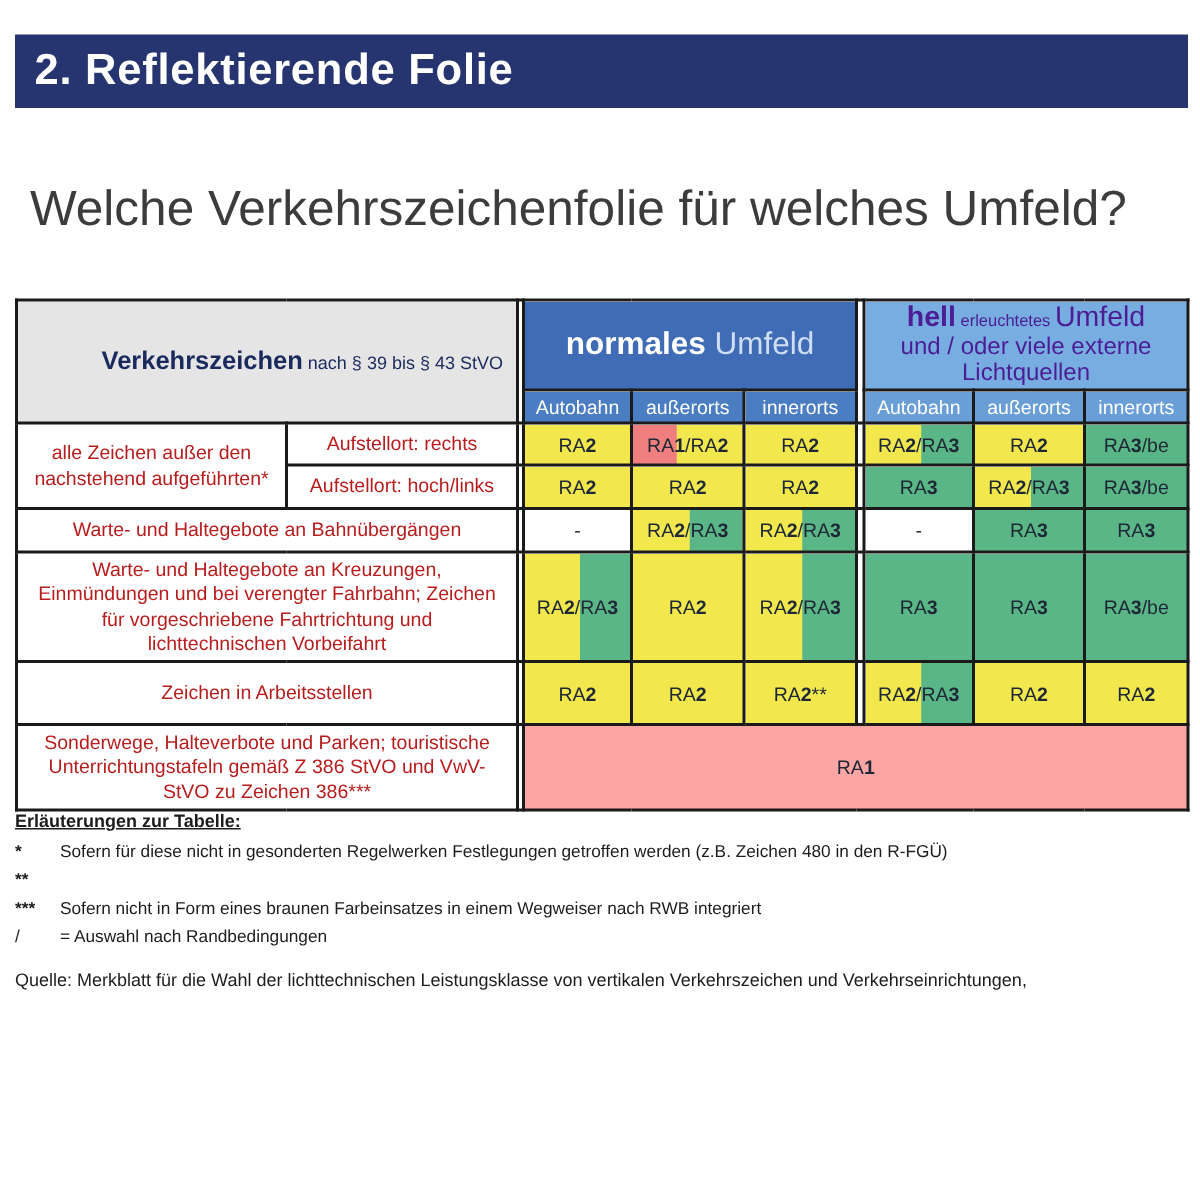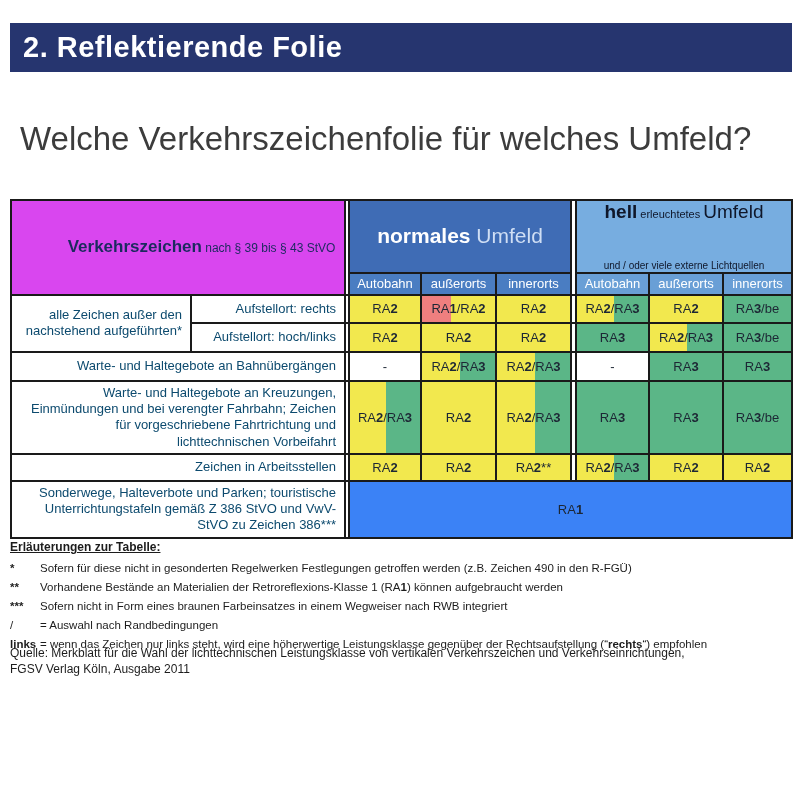--- a/index.html
+++ b/index.html
@@ -9,47 +9,47 @@
   .titlebar{position:absolute;left:10px;top:23px;width:782px;height:49px;
             background:#26356f;color:#ffffff;display:flex;align-items:center;}
   .titlebar span{font-size:29px;font-weight:bold;padding-left:13px;letter-spacing:.5px;}
 
   .question{position:absolute;left:20px;top:120px;font-size:33px;color:#3c3c3c;}
 
   table.folie{position:absolute;left:10px;top:199px;border-collapse:collapse;table-layout:fixed;
               width:781px;}
   table.folie td{border:2px solid #1a1a1a;font-size:13px;overflow:hidden;}
 
-  td.vz{background:#d946ef;color:#1b2a5e;text-align:center;vertical-align:middle;padding-left:48px;}
+  td.vz{background:#e5e5e5;color:#1b2a5e;text-align:center;vertical-align:middle;padding-left:48px;}
   .vz-title{font-weight:bold;font-size:17px;}
   .vz-sub{font-size:12px;}
 
   td.sep{background:#ffffff;padding:0;}
 
   td.g1{background:#3f6cb5;text-align:center;vertical-align:middle;}
   .g1-bold{color:#ffffff;font-weight:bold;font-size:21px;}
   .g1-rest{color:#cfdef4;font-size:21px;}
 
-  td.g2{background:#77ade0;text-align:center;vertical-align:middle;color:#0f172a;line-height:1.1;}
+  td.g2{background:#77ade0;text-align:center;vertical-align:middle;color:#4c1d95;line-height:1.1;}
   .g2-bold{font-weight:bold;font-size:19px;}
   .g2-small{font-size:11px;}
   .g2-rest{font-size:19px;}
-  .g2-line2{font-size:10px;display:block;margin-top:37px;}
+  .g2-line2{font-size:16px;display:block;}
 
   td.sh{background:#4a7dc2;color:#ffffff;text-align:center;font-size:13px;padding:2px 0;}
   td.sh2{background:#699fd6;color:#ffffff;text-align:center;font-size:13px;padding:2px 0;}
 
-  td.lbl{background:#ffffff;text-align:right;vertical-align:middle;padding:3px 8px;font-size:12.5px;
-         color:#0c4a6e;line-height:1.25;}
+  td.lbl{background:#ffffff;text-align:center;vertical-align:middle;padding:3px 8px;font-size:12.5px;
+         color:#b91c1c;line-height:1.25;}
   td.c{text-align:center;vertical-align:middle;color:#1d2735;}
   td.c b{font-weight:bold;}
   .y  {background:#f2e84e;}
   .g  {background:#5bb687;}
   .w  {background:#ffffff;}
-  .p  {background:#3b82f6;}
+  .p  {background:#fca5a5;}
   .yg {background:linear-gradient(to right,#f2e84e 0 52%,#5bb687 52% 100%);}
   .py {background:linear-gradient(to right,#ef7f7f 0 40%,#f2e84e 40% 100%);}
 
   .notes{position:absolute;left:10px;top:540px;width:780px;font-size:11.5px;color:#1c1c1c;}
   .notes-title{font-weight:bold;text-decoration:underline;font-size:12px;margin-bottom:7px;}
   .fn{display:flex;margin-bottom:4.5px;line-height:1.25;}
   .fn-marker{width:30px;flex:0 0 30px;font-weight:bold;}
   .fn-marker.normal{font-weight:normal;}
   .fn-text b{font-weight:bold;}
 
@@ -133,21 +133,21 @@
       <td class="lbl" colspan="2">Warte- und Haltegebote an Kreuzungen, Einmündungen und bei verengter Fahrbahn; Zeichen für vorgeschriebene Fahrtrichtung und lichttechnischen Vorbeifahrt</td>
       <td class="sep"></td>
       <td class="c yg">RA<b>2</b>/RA<b>3</b></td>
       <td class="c y">RA<b>2</b></td>
       <td class="c yg">RA<b>2</b>/RA<b>3</b></td>
       <td class="sep"></td>
       <td class="c g">RA<b>3</b></td>
       <td class="c g">RA<b>3</b></td>
       <td class="c g">RA<b>3</b>/be</td>
     </tr>
-    <tr style="height:27px">
+    <tr style="height:42px">
       <td class="lbl" colspan="2">Zeichen in Arbeitsstellen</td>
       <td class="sep"></td>
       <td class="c y">RA<b>2</b></td>
       <td class="c y">RA<b>2</b></td>
       <td class="c y">RA<b>2</b>**</td>
       <td class="sep"></td>
       <td class="c yg">RA<b>2</b>/RA<b>3</b></td>
       <td class="c y">RA<b>2</b></td>
       <td class="c y">RA<b>2</b></td>
     </tr>
@@ -156,38 +156,32 @@
       <td class="sep"></td>
       <td class="c p" colspan="7">RA<b>1</b></td>
     </tr>
   </tbody>
     </table>
 
   <div class="notes">
     <div class="notes-title">Erläuterungen zur Tabelle:</div>
     <div class="fn">
       <span class="fn-marker">*</span>
-      <span class="fn-text"><span>Sofern für diese nicht in gesonderten Regelwerken Festlegungen getroffen werden (z.B. Zeichen 490 in den R-FGÜ)</span></span>
+      <span class="fn-text"><span>Sofern für diese nicht in gesonderten Regelwerken Festlegungen getroffen werden (z.B. Zeichen 480 in den R-FGÜ)</span></span>
     </div>
     <div class="fn">
       <span class="fn-marker">**</span>
-      <span class="fn-text"><span>Vorhandene Bestände an Materialien der Retroreflexions-Klasse 1 (RA</span><b>1</b><span>) können aufgebraucht werden</span></span>
     </div>
     <div class="fn">
       <span class="fn-marker">***</span>
       <span class="fn-text"><span>Sofern nicht in Form eines braunen Farbeinsatzes in einem Wegweiser nach RWB integriert</span></span>
     </div>
     <div class="fn">
       <span class="fn-marker normal">/</span>
       <span class="fn-text"><span>= Auswahl nach Randbedingungen</span></span>
     </div>
-    <div class="fn">
-      <span class="fn-marker">links</span>
-      <span class="fn-text"><span>= wenn das Zeichen nur links steht, wird eine höherwertige Leistungsklasse gegenüber der Rechtsaufstellung (“</span><b>rechts</b><span>“) empfohlen</span></span>
-    </div>
   </div>
 
   <div class="source">
     <div>Quelle: Merkblatt für die Wahl der lichttechnischen Leistungsklasse von vertikalen Verkehrszeichen und Verkehrseinrichtungen,</div>
-    <div>FGSV Verlag Köln, Ausgabe 2011</div>
   </div>
 
 </div>
 
 </body></html>

